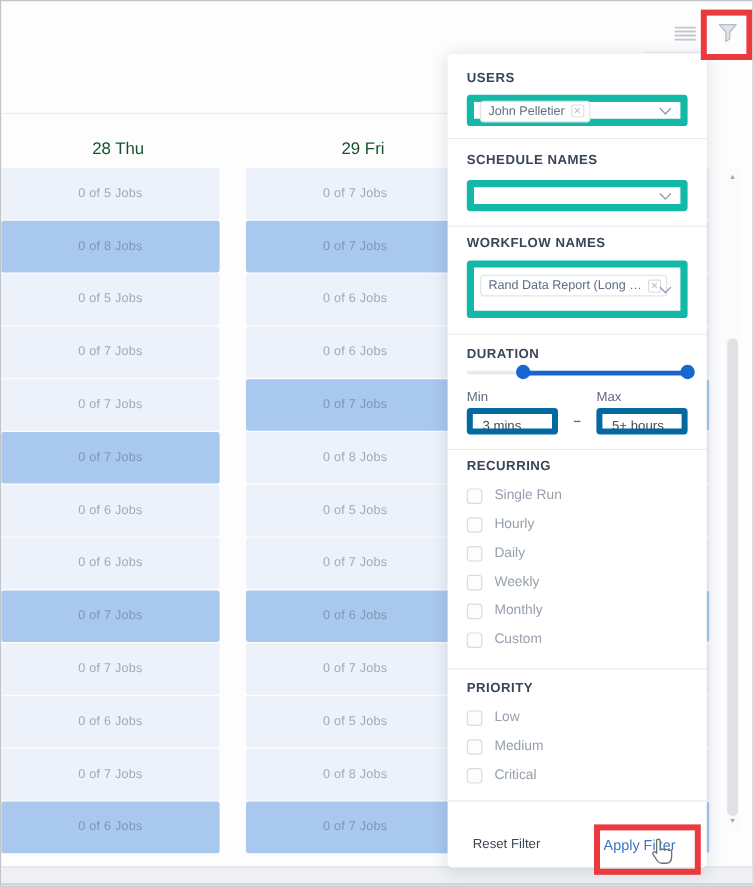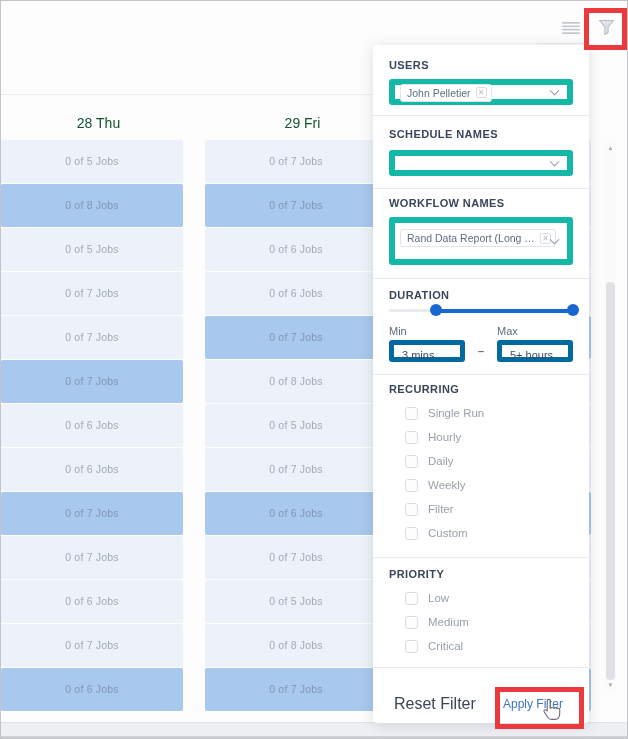--- a/index.html
+++ b/index.html
@@ -57,27 +57,27 @@
                     transform:translateX(-6px); }
   .minmax { display:flex; margin-top:8px; font-size:11px; color:#5e6b7c; }
   .minmax .spacer { width:32px; }
   .minmax span { width:76px; }
   .dur-inputs { display:flex; align-items:center; margin-top:3px; }
   .dur-input { width:76px; height:22px; border:5px solid #0369a1; border-radius:3px; font-size:11px;
                color:#3c4c60; line-height:20px; padding-left:8px; background:#fff; }
   .dash { width:32px; text-align:center; color:#5f6b7a; font-weight:700; font-size:11px; }
 
   
-  .check-row { display:flex; align-items:center; height:24px;margin-left:16px; }
+  .check-row { display:flex; align-items:center; height:24px; }
   .checkbox { width:13px; height:13px; border:1px solid #d8dde3; border-radius:3px; background:#fdfdfe; flex:0 0 auto; }
   .check-label { margin-left:10px; font-size:11.5px; color:#97a0ac; }
 
   .panel-footer { margin-top:auto; height:39px; display:flex; align-items:center; justify-content:space-between;
                   padding:0 26px 0 21px; }
-  .btn-reset { font-size:16px; color:#3b4554; cursor:pointer; }
+  .btn-reset { font-size:11px; color:#3b4554; cursor:pointer; }
   .btn-apply { font-size:12px; color:#3d74c6; cursor:pointer; }
 
   
   .redbox { position:absolute; border:5px solid #ea3a3e; z-index:9; pointer-events:none; }
   .redbox.rb-filter { left:583px; top:7px; width:43px; height:42px; }
   .redbox.rb-apply  { left:494px; top:686px; width:89px; height:42px; }
   .cursor { position:absolute; left:538px; top:697px; z-index:10; pointer-events:none; }
 </style>
 </head>
 <body>
@@ -233,21 +233,21 @@
           <div class="check-row">
             <span class="checkbox"></span>
             <span class="check-label">Daily</span>
           </div>
           <div class="check-row">
             <span class="checkbox"></span>
             <span class="check-label">Weekly</span>
           </div>
           <div class="check-row">
             <span class="checkbox"></span>
-            <span class="check-label">Filter</span>
+            <span class="check-label">Monthly</span>
           </div>
           <div class="check-row">
             <span class="checkbox"></span>
             <span class="check-label">Custom</span>
           </div>
         </div>
     </div>
     <div class="divider"></div>
 
     <div class="sec" style="padding-top:10px; padding-bottom:9px">

